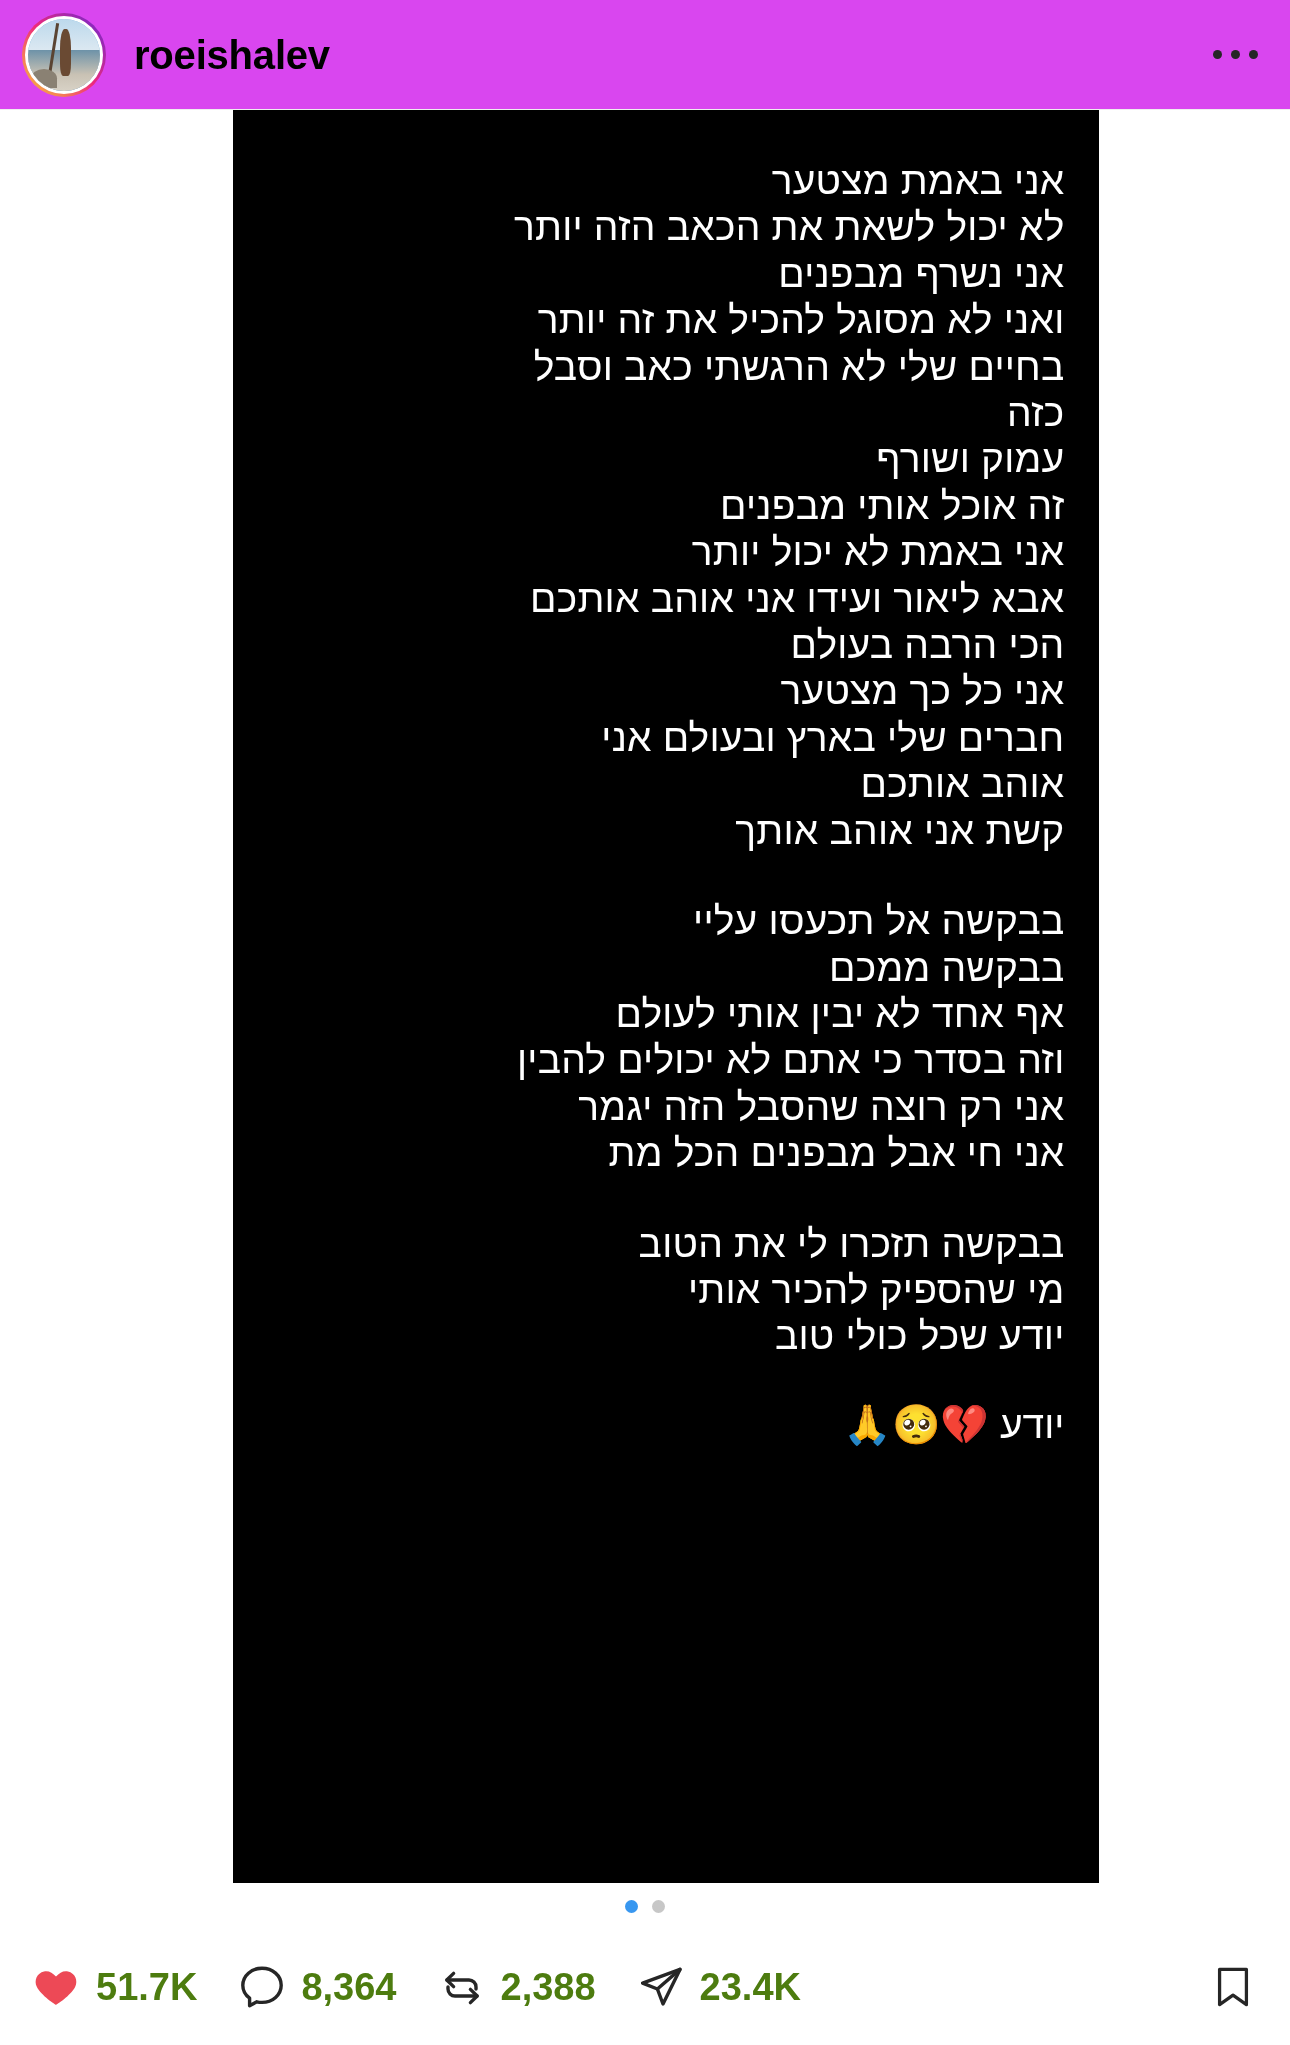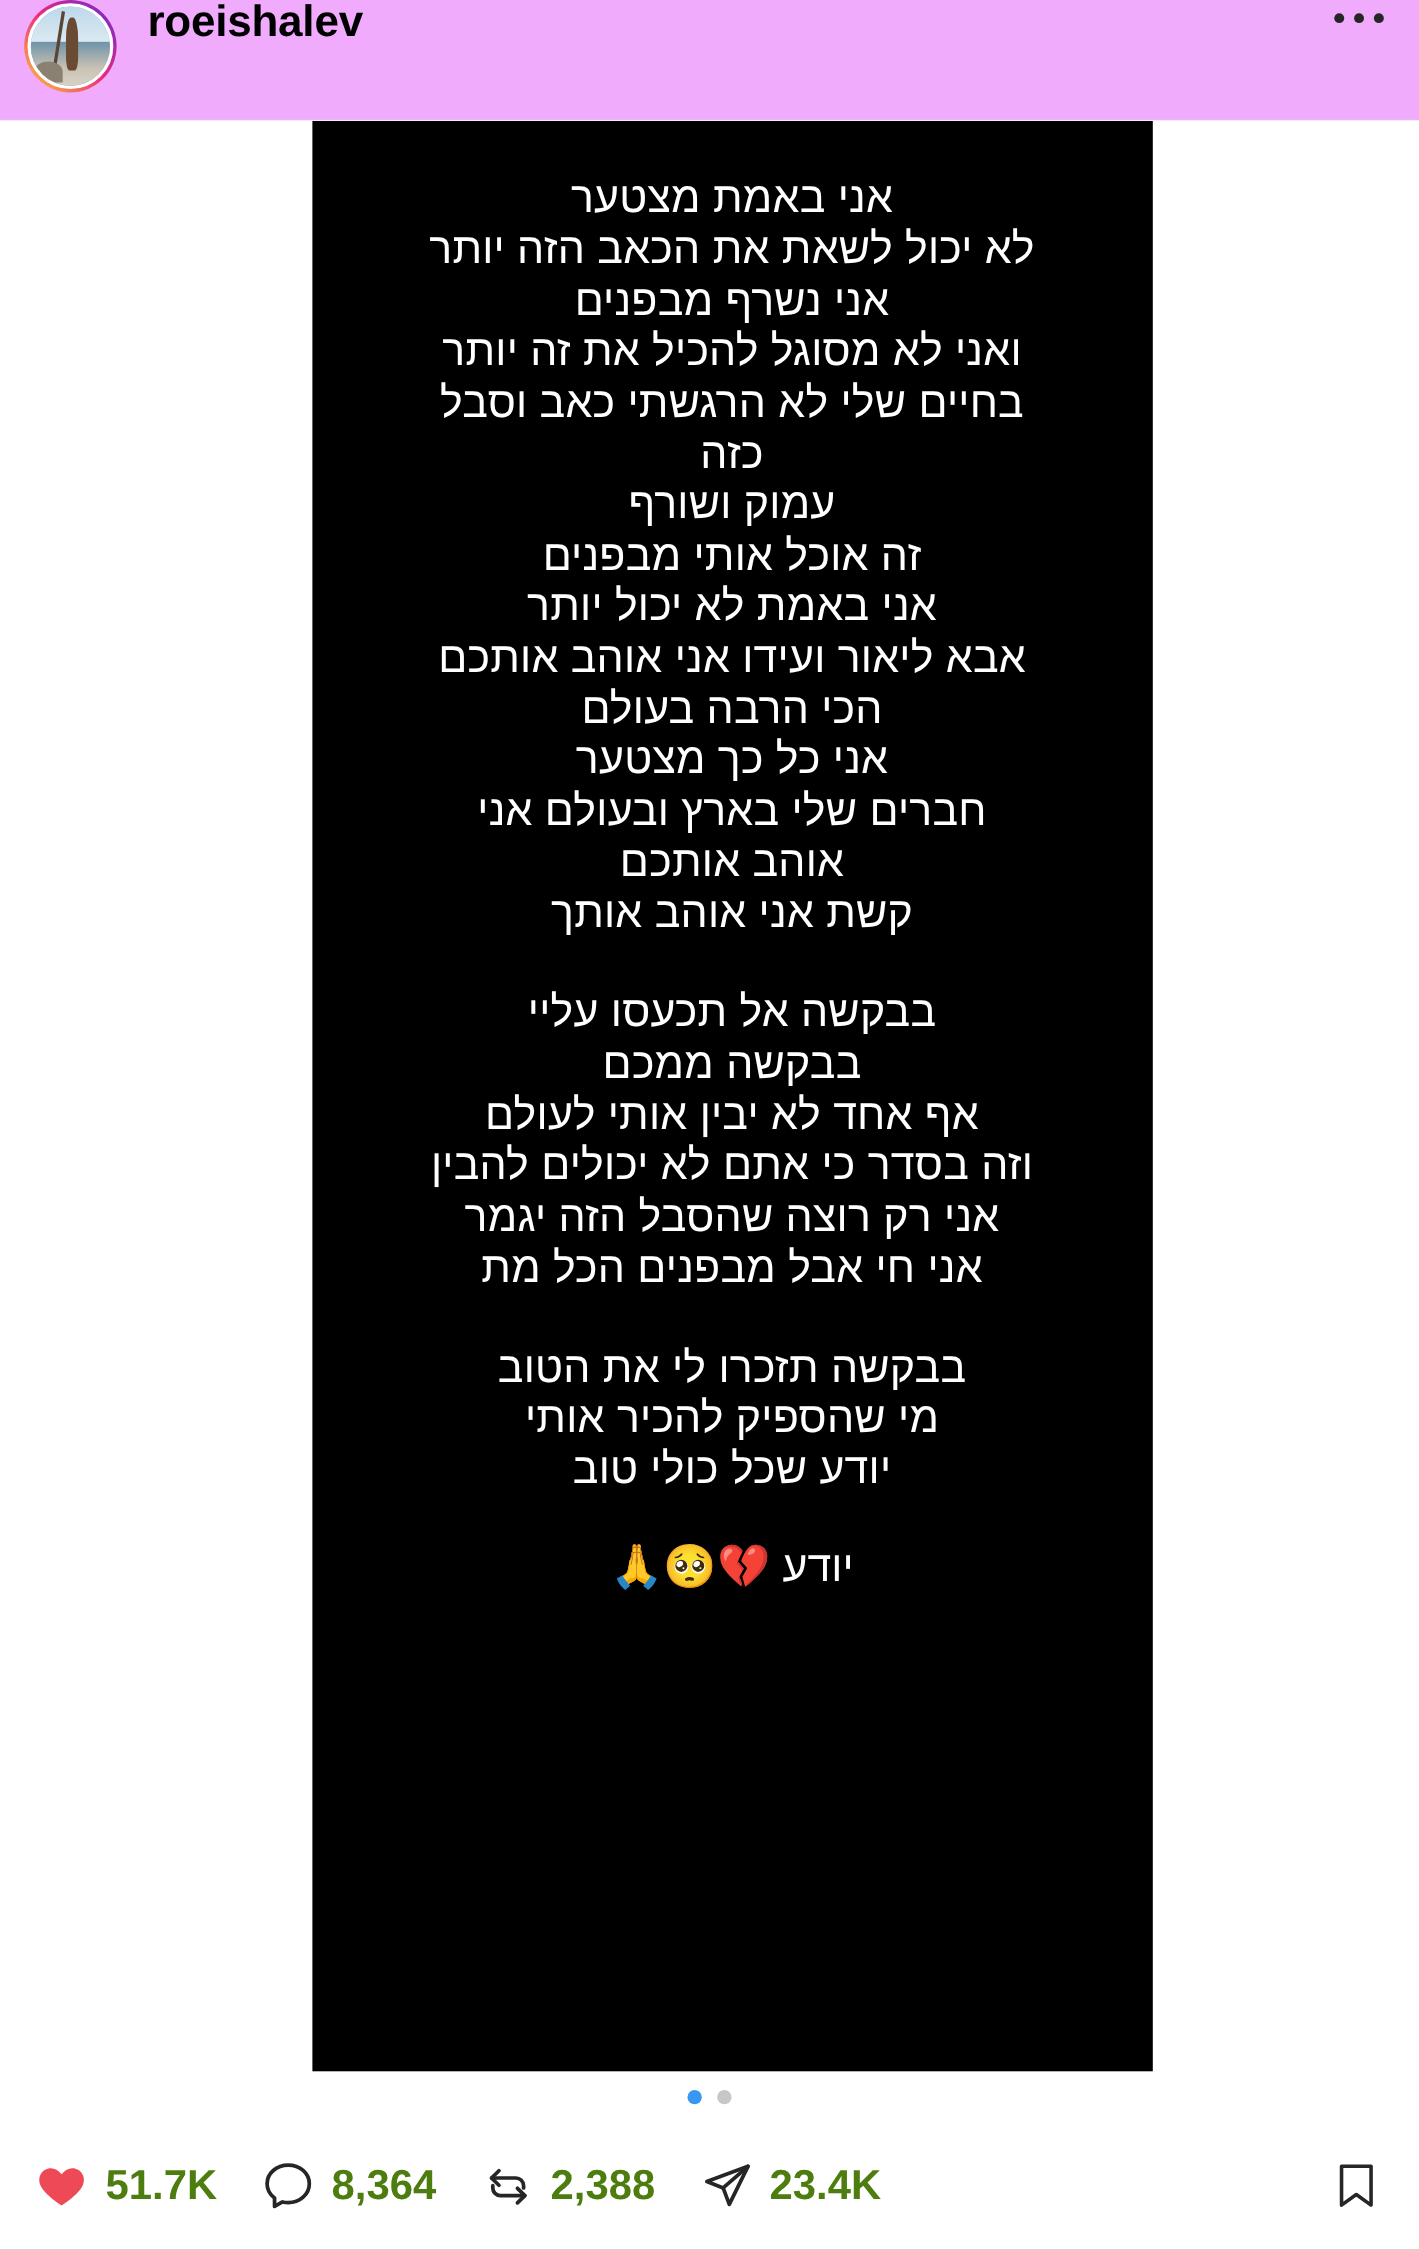--- a/index.html
+++ b/index.html
@@ -17,23 +17,23 @@
     flex-direction: column;
     position: relative;
     overflow: hidden;
   }
 
   
   .post-header {
     height: 110px;
     flex: 0 0 110px;
     display: flex;
-    align-items: flex-start;
+    align-items: center;
     padding: 0 26px 0 22px;
-    background: #f0abfc;
+    background: #d946ef;
     border-bottom: 1px solid #efefef;
   }
   .avatar-ring {
     width: 84px;
     height: 84px;
     border-radius: 50%;
     padding: 3px;
     background: linear-gradient(45deg, #f9ce34, #ee2a7b, #6228d7);
     flex: 0 0 84px;
   }
@@ -79,25 +79,24 @@
 
   
   .media {
     flex: 1 1 auto;
     background: #ffffff;
     display: flex;
     justify-content: center;
     position: relative;
   }
   .media-inner {
-    width: 764px;
+    width: 866px;
     background: #000000;
     color: #ffffff;
     direction: rtl;
-    text-align: center;
     padding: 48px 34px 30px 34px;
     position: relative;
     margin-left: 41px;
   }
   .poem {
     font-size: 39px;
     line-height: 1.19;
     font-weight: 400;
     letter-spacing: 0.2px;
     white-space: pre-wrap;

